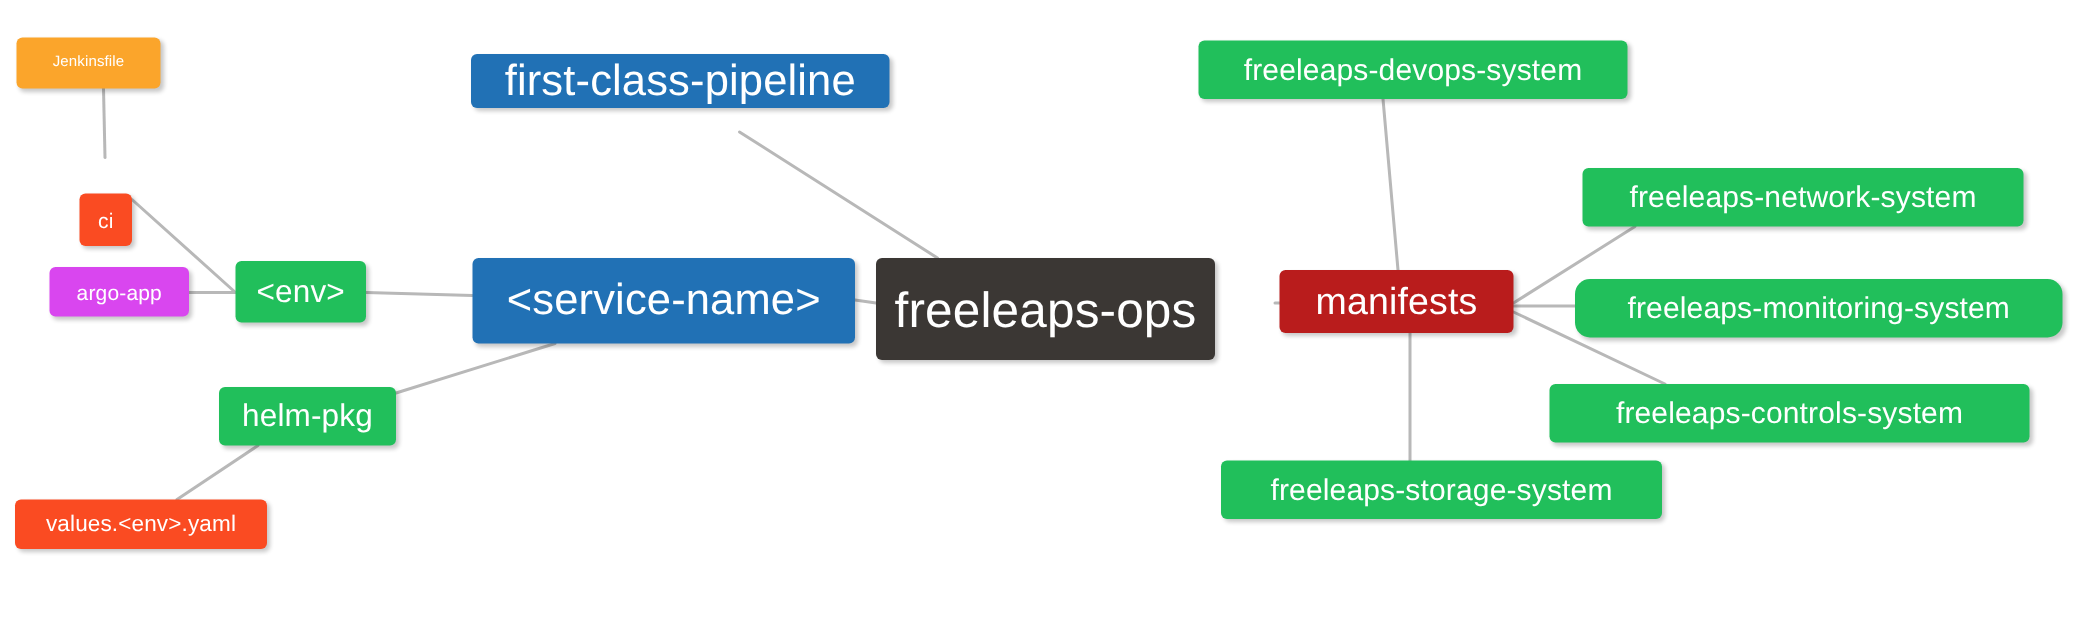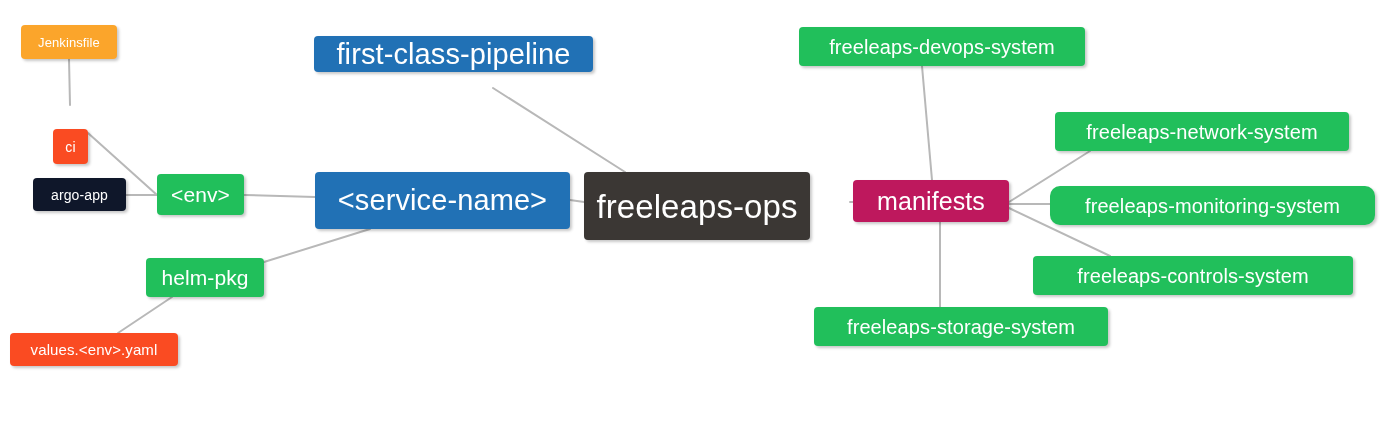--- a/index.html
+++ b/index.html
@@ -60,48 +60,48 @@
       <line x1="493" y1="88" x2="625" y2="172" stroke="#b8b8b8" stroke-width="2" stroke-linecap="round"></line>
       <line x1="570" y1="200" x2="584" y2="202" stroke="#b8b8b8" stroke-width="2" stroke-linecap="round"></line>
       <line x1="850" y1="202" x2="853" y2="202" stroke="#b8b8b8" stroke-width="2" stroke-linecap="round"></line>
       <line x1="932" y1="180" x2="922" y2="66" stroke="#b8b8b8" stroke-width="2" stroke-linecap="round"></line>
       <line x1="1009" y1="202" x2="1090" y2="151" stroke="#b8b8b8" stroke-width="2" stroke-linecap="round"></line>
       <line x1="1009" y1="204" x2="1050" y2="204" stroke="#b8b8b8" stroke-width="2" stroke-linecap="round"></line>
       <line x1="1009" y1="208" x2="1110" y2="256" stroke="#b8b8b8" stroke-width="2" stroke-linecap="round"></line>
       <line x1="940" y1="222" x2="940" y2="307" stroke="#b8b8b8" stroke-width="2" stroke-linecap="round"></line>
     </svg>
   <div id="node-layer">
-      <div class="mm-node" style="left: 21px; top: 25px; width: 96px; height: 34px; background: rgb(251, 165, 43); font-size: 13px;">
+      <div class="mm-node" style="left: 11px; top: 25px; width: 96px; height: 34px; background: rgb(251, 165, 43); font-size: 10px;">
         <span>Jenkinsfile</span>
       </div>
       <div class="mm-node" style="left: 53px; top: 105px; width: 35px; height: 35px; background: rgb(250, 75, 34); font-size: 14px; margin-top: 24px;">
         <span>ci</span>
       </div>
-      <div class="mm-node" style="left: 33px; top: 178px; width: 93px; height: 33px; background: #0f172a; font-size: 14px;">
+      <div class="mm-node" style="left: 33px; top: 178px; width: 93px; height: 33px; background: #d946ef; font-size: 14px;">
         <span>argo-app</span>
       </div>
       <div class="mm-node" style="left: 157px; top: 174px; width: 87px; height: 41px; background: rgb(33, 191, 91); font-size: 21px;">
         <span>&lt;env&gt;</span>
       </div>
       <div class="mm-node" style="left: 10px; top: 333px; width: 168px; height: 33px; background: rgb(250, 75, 34); font-size: 15px; text-align: center;">
         <span>values.&lt;env&gt;.yaml</span>
       </div>
       <div class="mm-node" style="left: 146px; top: 258px; width: 118px; height: 39px; background: rgb(33, 191, 91); font-size: 21px;">
         <span>helm-pkg</span>
       </div>
       <div class="mm-node" style="left: 314px; top: 36px; width: 279px; height: 36px; background: rgb(33, 113, 181); font-size: 29px;">
         <span>first-class-pipeline</span>
       </div>
       <div class="mm-node" style="left: 315px; top: 172px; width: 255px; height: 57px; background: rgb(33, 113, 181); font-size: 29px;">
         <span>&lt;service-name&gt;</span>
       </div>
       <div class="mm-node" style="left: 584px; top: 172px; width: 226px; height: 68px; background: rgb(59, 55, 52); font-size: 33px;">
         <span>freeleaps-ops</span>
       </div>
-      <div class="mm-node" style="left: 853px; top: 180px; width: 156px; height: 42px; background: #be185d; font-size: 25px;">
+      <div class="mm-node" style="left: 853px; top: 180px; width: 156px; height: 42px; background: #b91c1c; font-size: 25px;">
         <span>manifests</span>
       </div>
       <div class="mm-node" style="left: 799px; top: 27px; width: 286px; height: 39px; background: rgb(33, 191, 91); font-size: 20px;">
         <span>freeleaps-devops-system</span>
       </div>
       <div class="mm-node" style="left: 1055px; top: 112px; width: 294px; height: 39px; background: rgb(33, 191, 91); font-size: 20px;">
         <span>freeleaps-network-system</span>
       </div>
       <div class="mm-node" style="left: 1050px; top: 186px; width: 325px; height: 39px; background: rgb(33, 191, 91); font-size: 20px; border-radius: 10px;">
         <span>freeleaps-monitoring-system</span>

